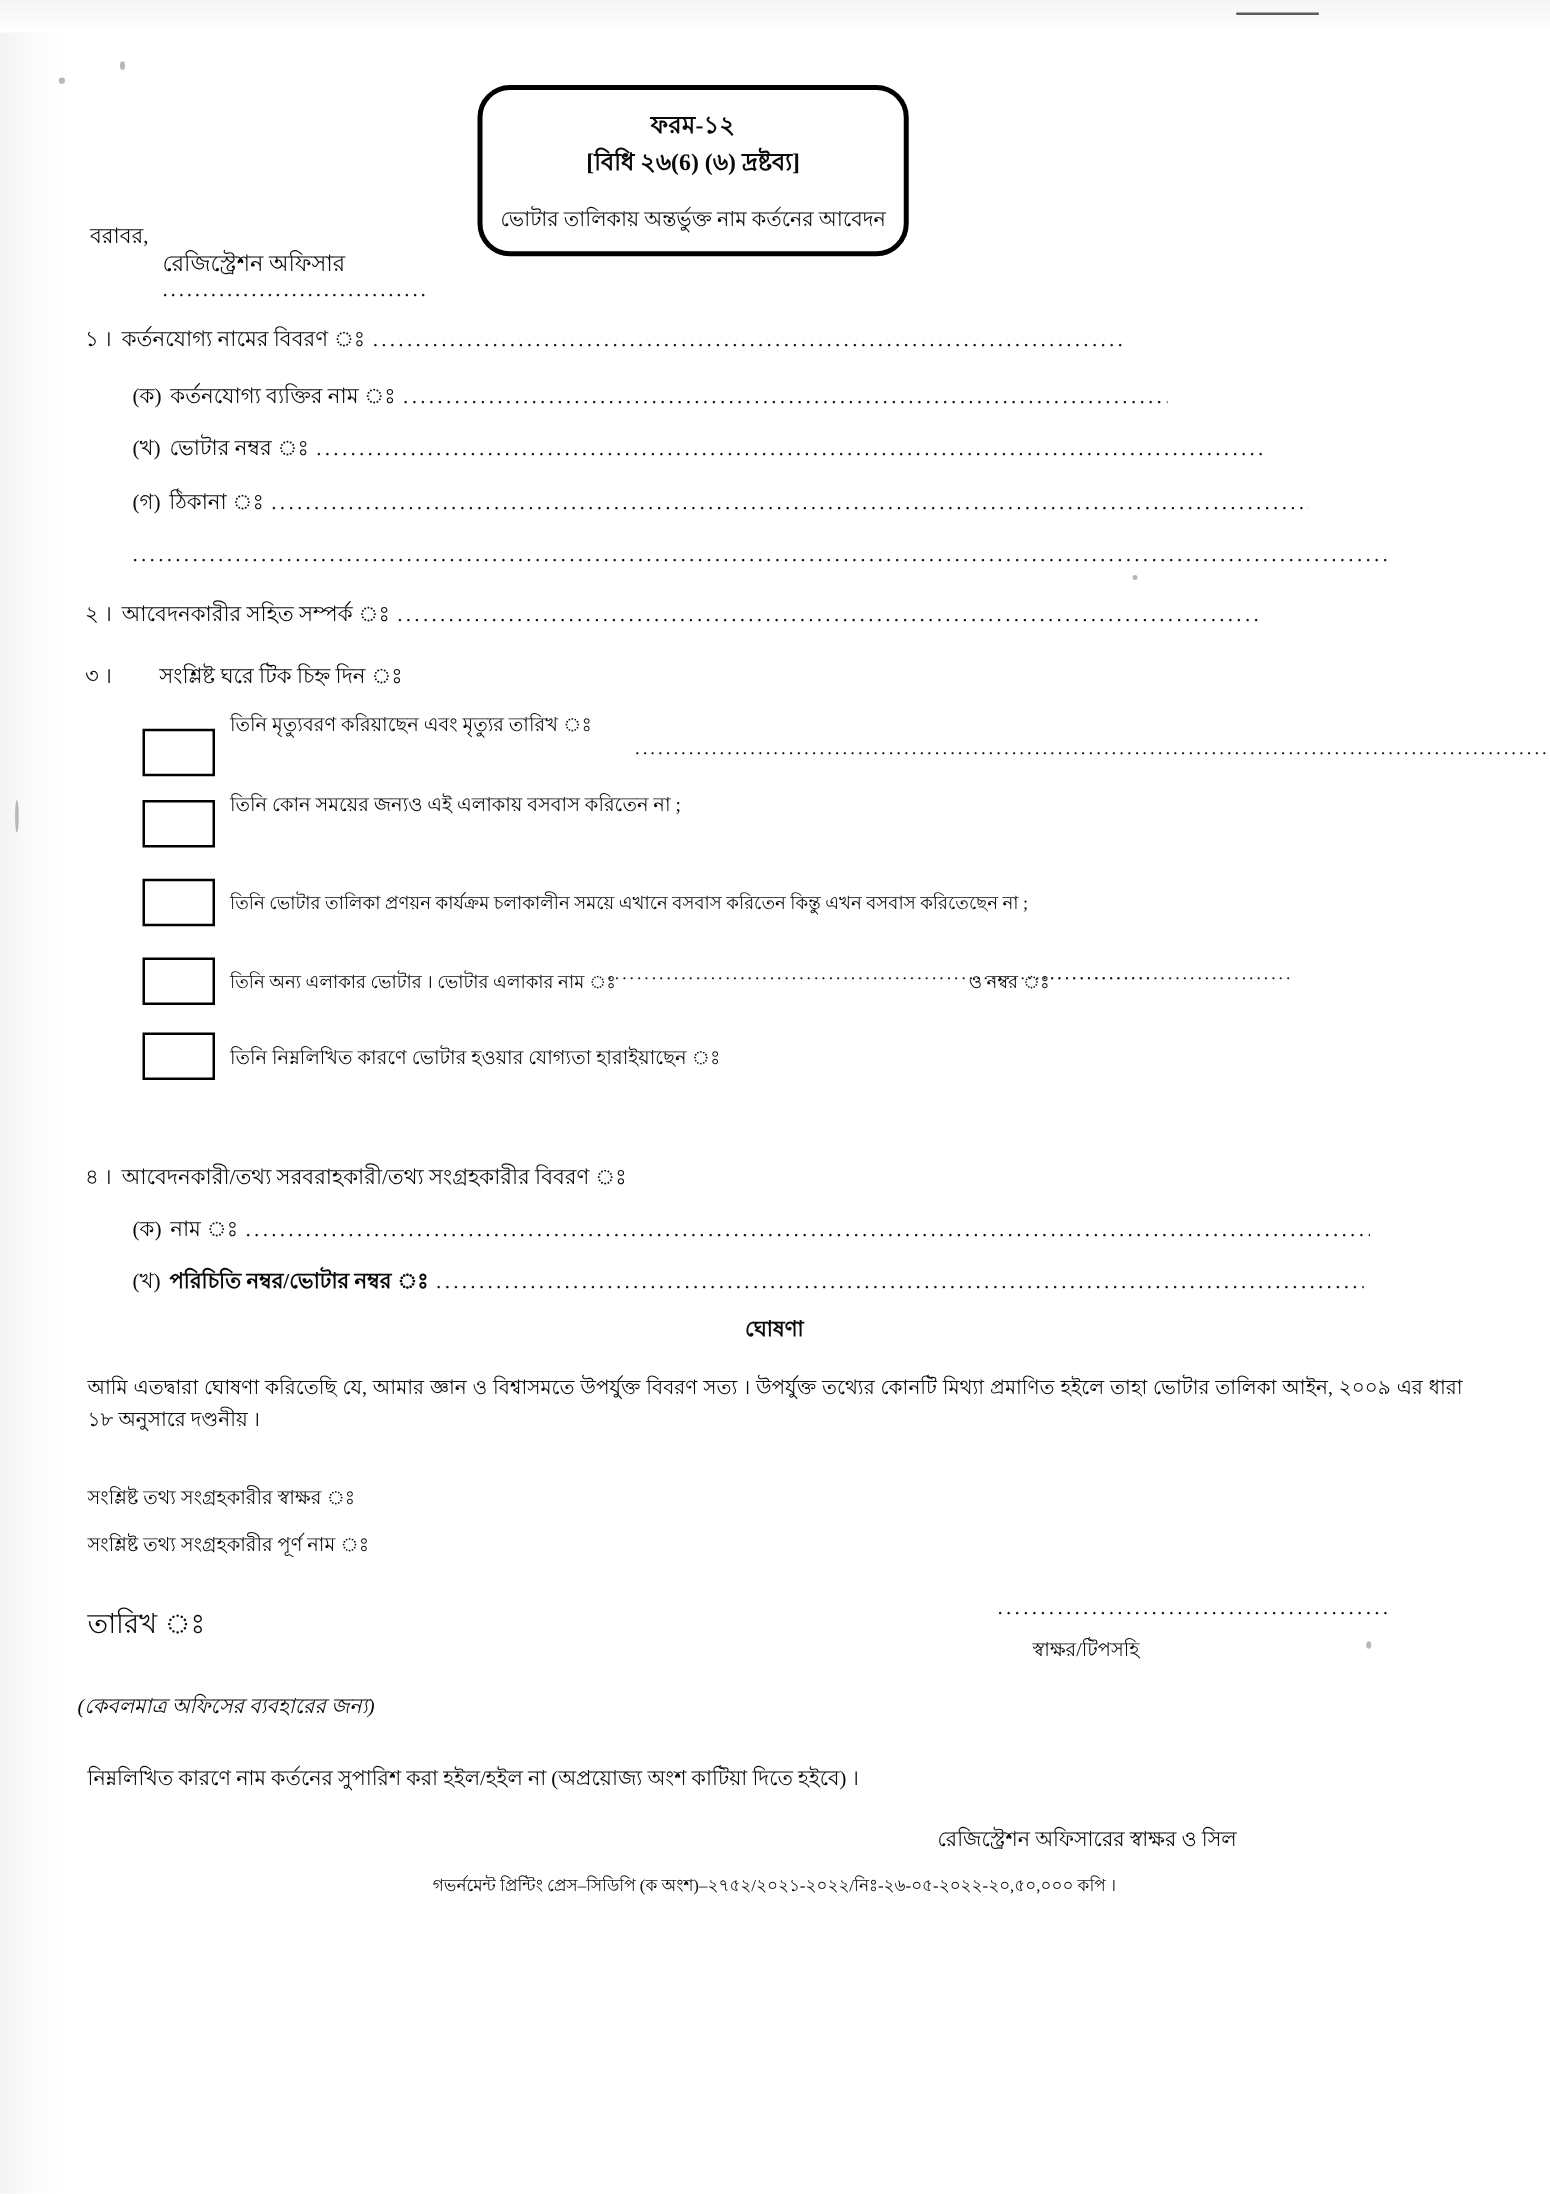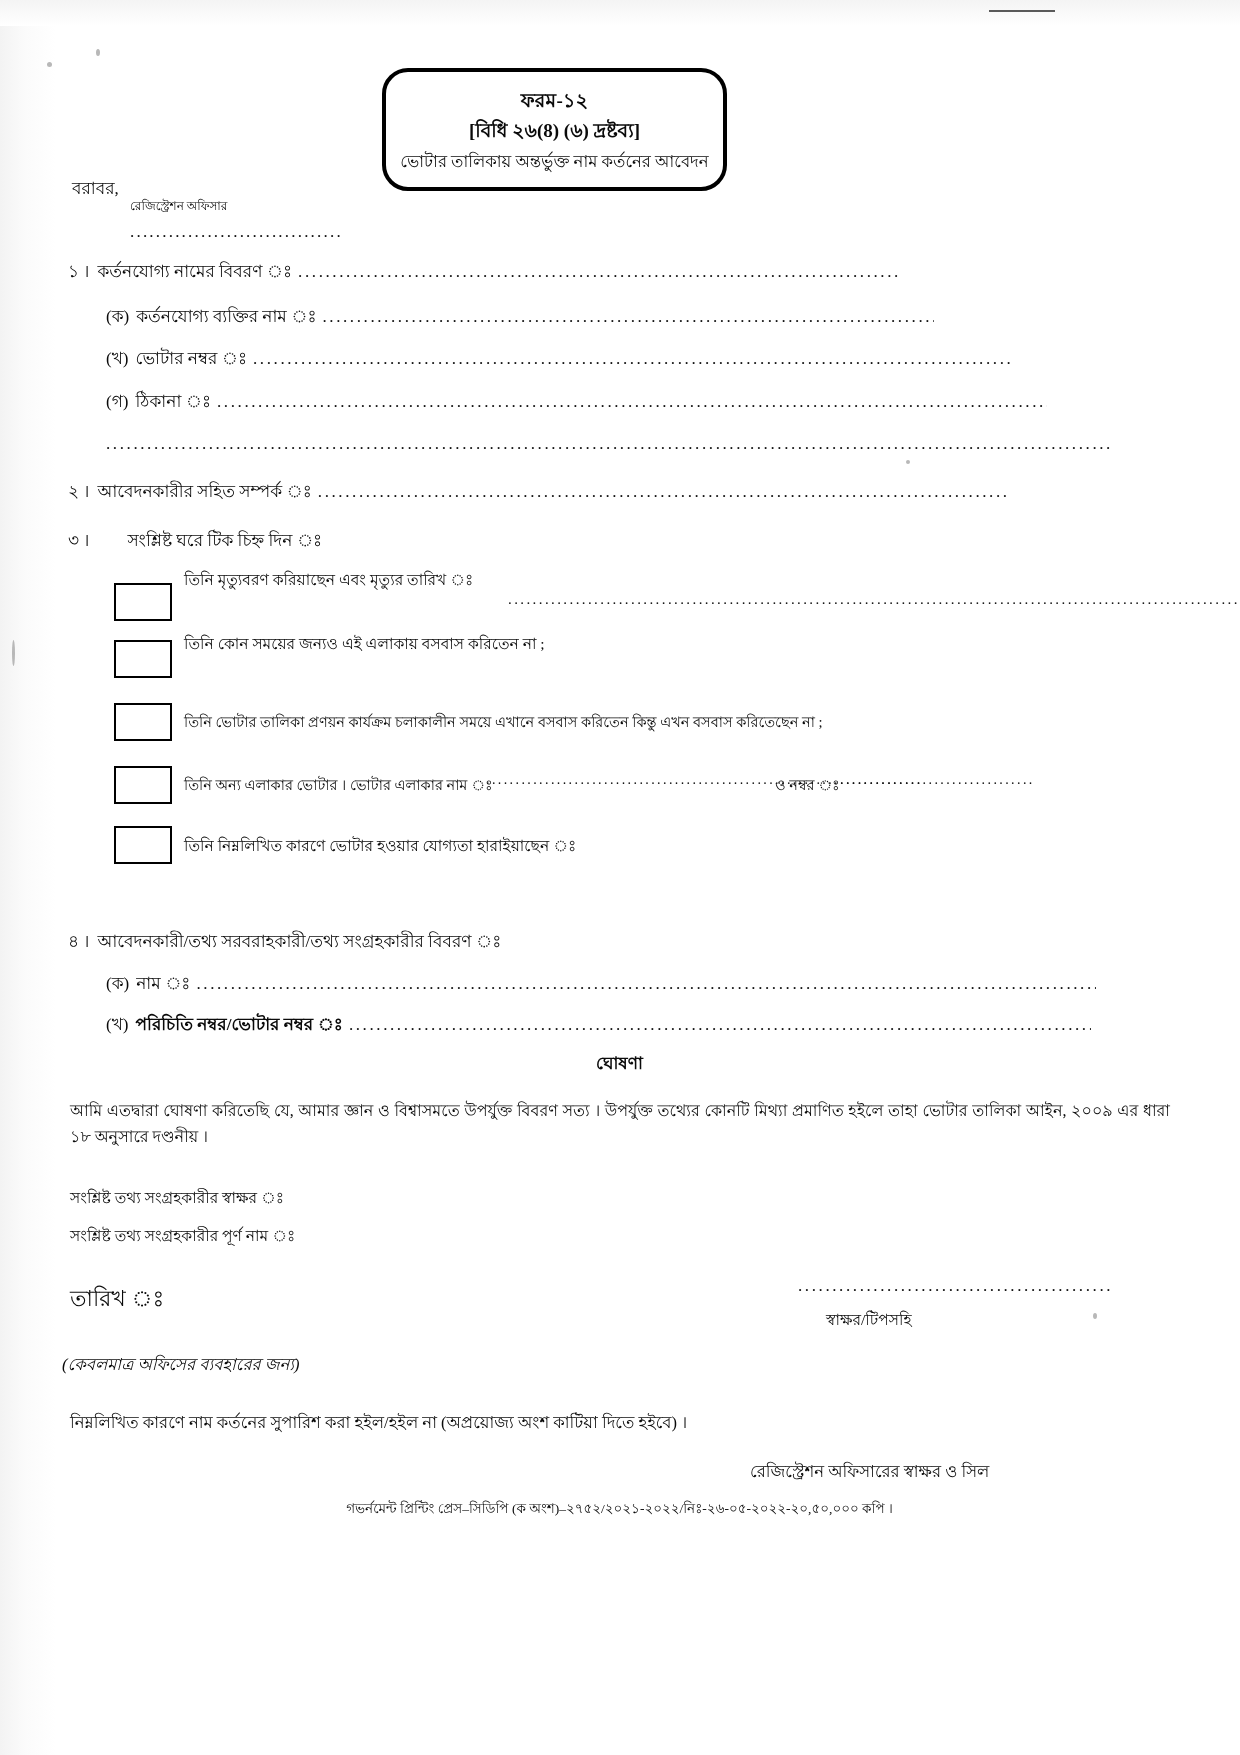--- a/index.html
+++ b/index.html
@@ -73,29 +73,29 @@
     font-weight: bold;
     letter-spacing: .3px;
   }
   .title-line-2 {
     font-size: 19px;
     font-weight: bold;
     margin-top: 3px;
   }
   .title-line-3 {
     font-size: 16.5px;
-    margin-top: 5px;
+    margin-top: 19px;
   }
 
   
   .blk { position: absolute; }
   .t { font-size: 17px; white-space: nowrap; }
 
   .addr-1 { left: 10px;  top: 175px; font-size: 17px; }
-  .addr-2 { left: 68px;  top: 197px; font-size: 12px; }
+  .addr-2 { left: 68px;  top: 197px; font-size: 18px; }
   .addr-dots { left: 68px; top: 222px; font-size: 17px; letter-spacing: 2.2px; color:#111; }
 
   
   .row { position: absolute; display: flex; align-items: baseline; white-space: nowrap; }
   .num { display: inline-block; }
   .lbl { display: inline-block; }
   .dots {
     display: inline-block;
     overflow: hidden;
     letter-spacing: 2.6px;
@@ -171,21 +171,21 @@
   <div class="speck" style="left:96px;  top:49px;  width:4px; height:7px;"></div>
   <div class="speck" style="left:47px;  top:62px;  width:5px; height:5px;"></div>
   <div class="speck" style="left:12px;  top:640px; width:3px; height:26px;"></div>
   <div class="speck" style="left:906px; top:460px; width:4px; height:4px;"></div>
   <div class="speck" style="left:1093px;top:1313px;width:4px; height:6px;"></div>
 
   <div class="sheet">
 
     <div class="title-box">
       <div class="title-line-1">ফরম-১২</div>
-      <div class="title-line-2">[বিধি ২৬(8) (৬) দ্রষ্টব্য]</div>
+      <div class="title-line-2">[বিধি ২৬(6) (৬) দ্রষ্টব্য]</div>
       <div class="title-line-3">ভোটার তালিকায় অন্তর্ভুক্ত নাম কর্তনের আবেদন</div>
     </div>
 
     <div class="blk addr-1">বরাবর,</div>
     <div class="blk addr-2">রেজিস্ট্রেশন অফিসার</div>
     <div class="blk addr-dots">.................................</div>
 
     <div class="row" style="left:6px; top:258px;">
       <span class="t num">১ ।</span>
       <span class="t lbl" style="margin-left:8px;">কর্তনযোগ্য নামের বিবরণ ঃ</span>

